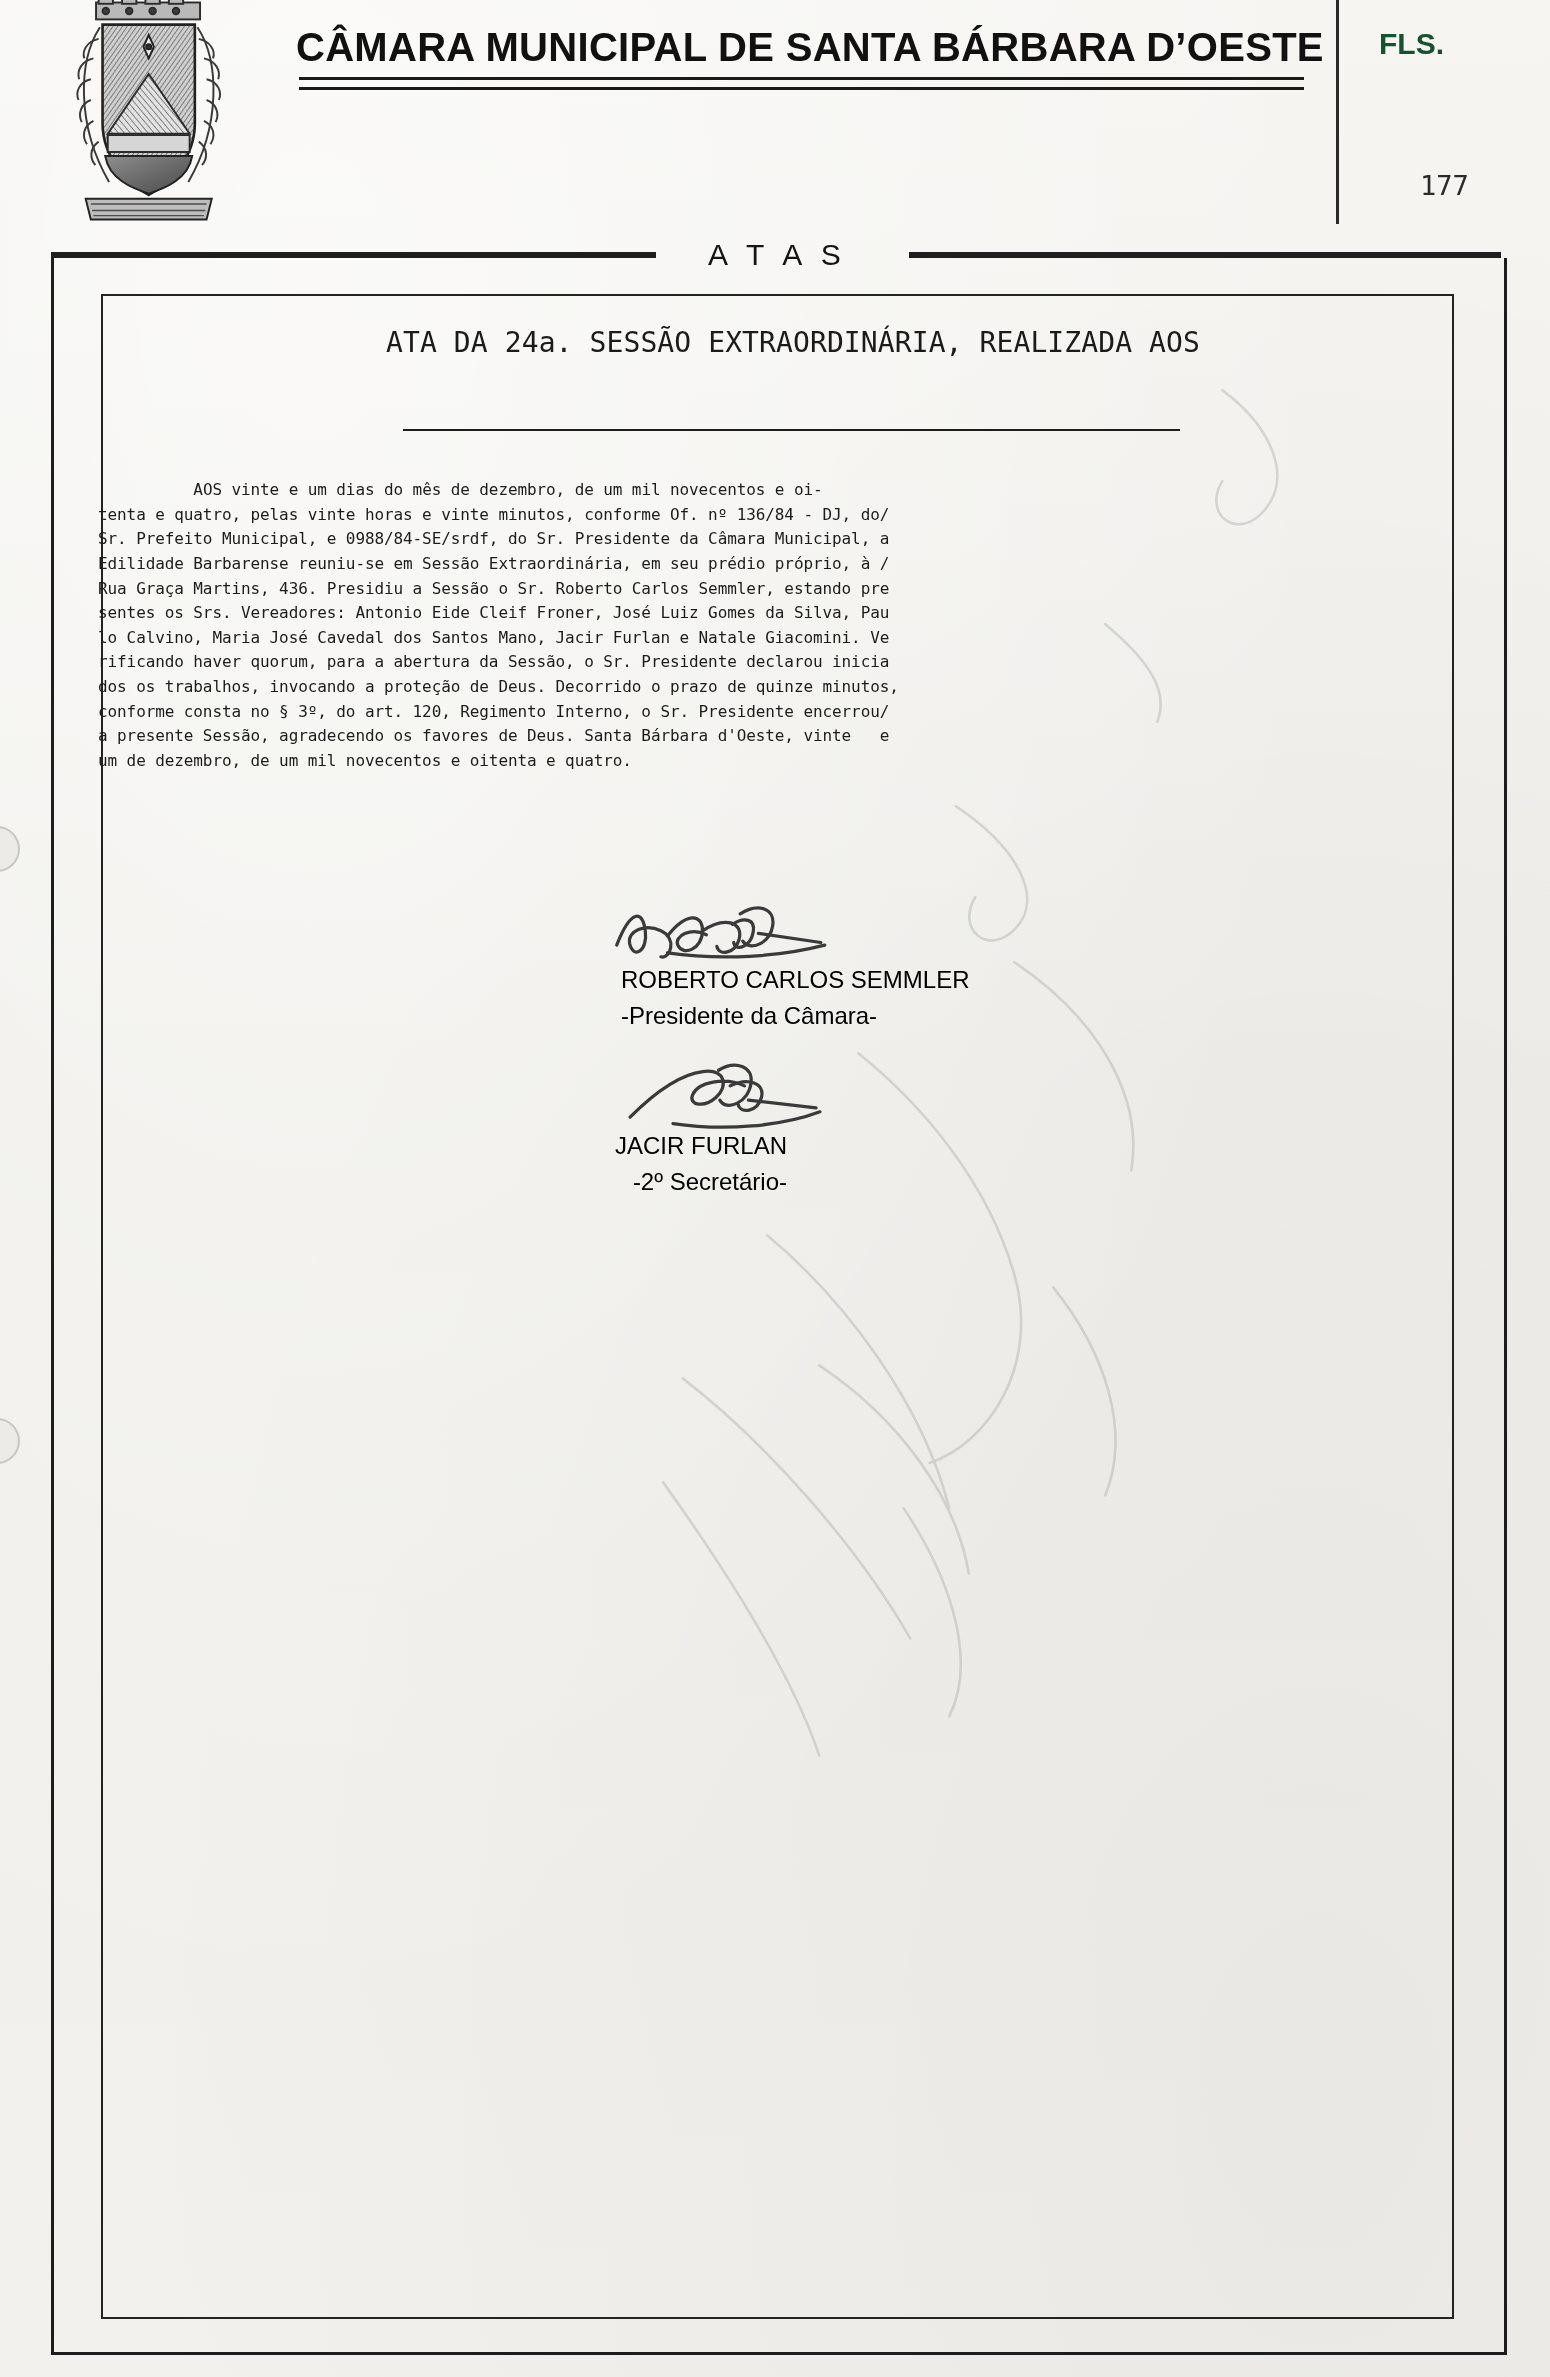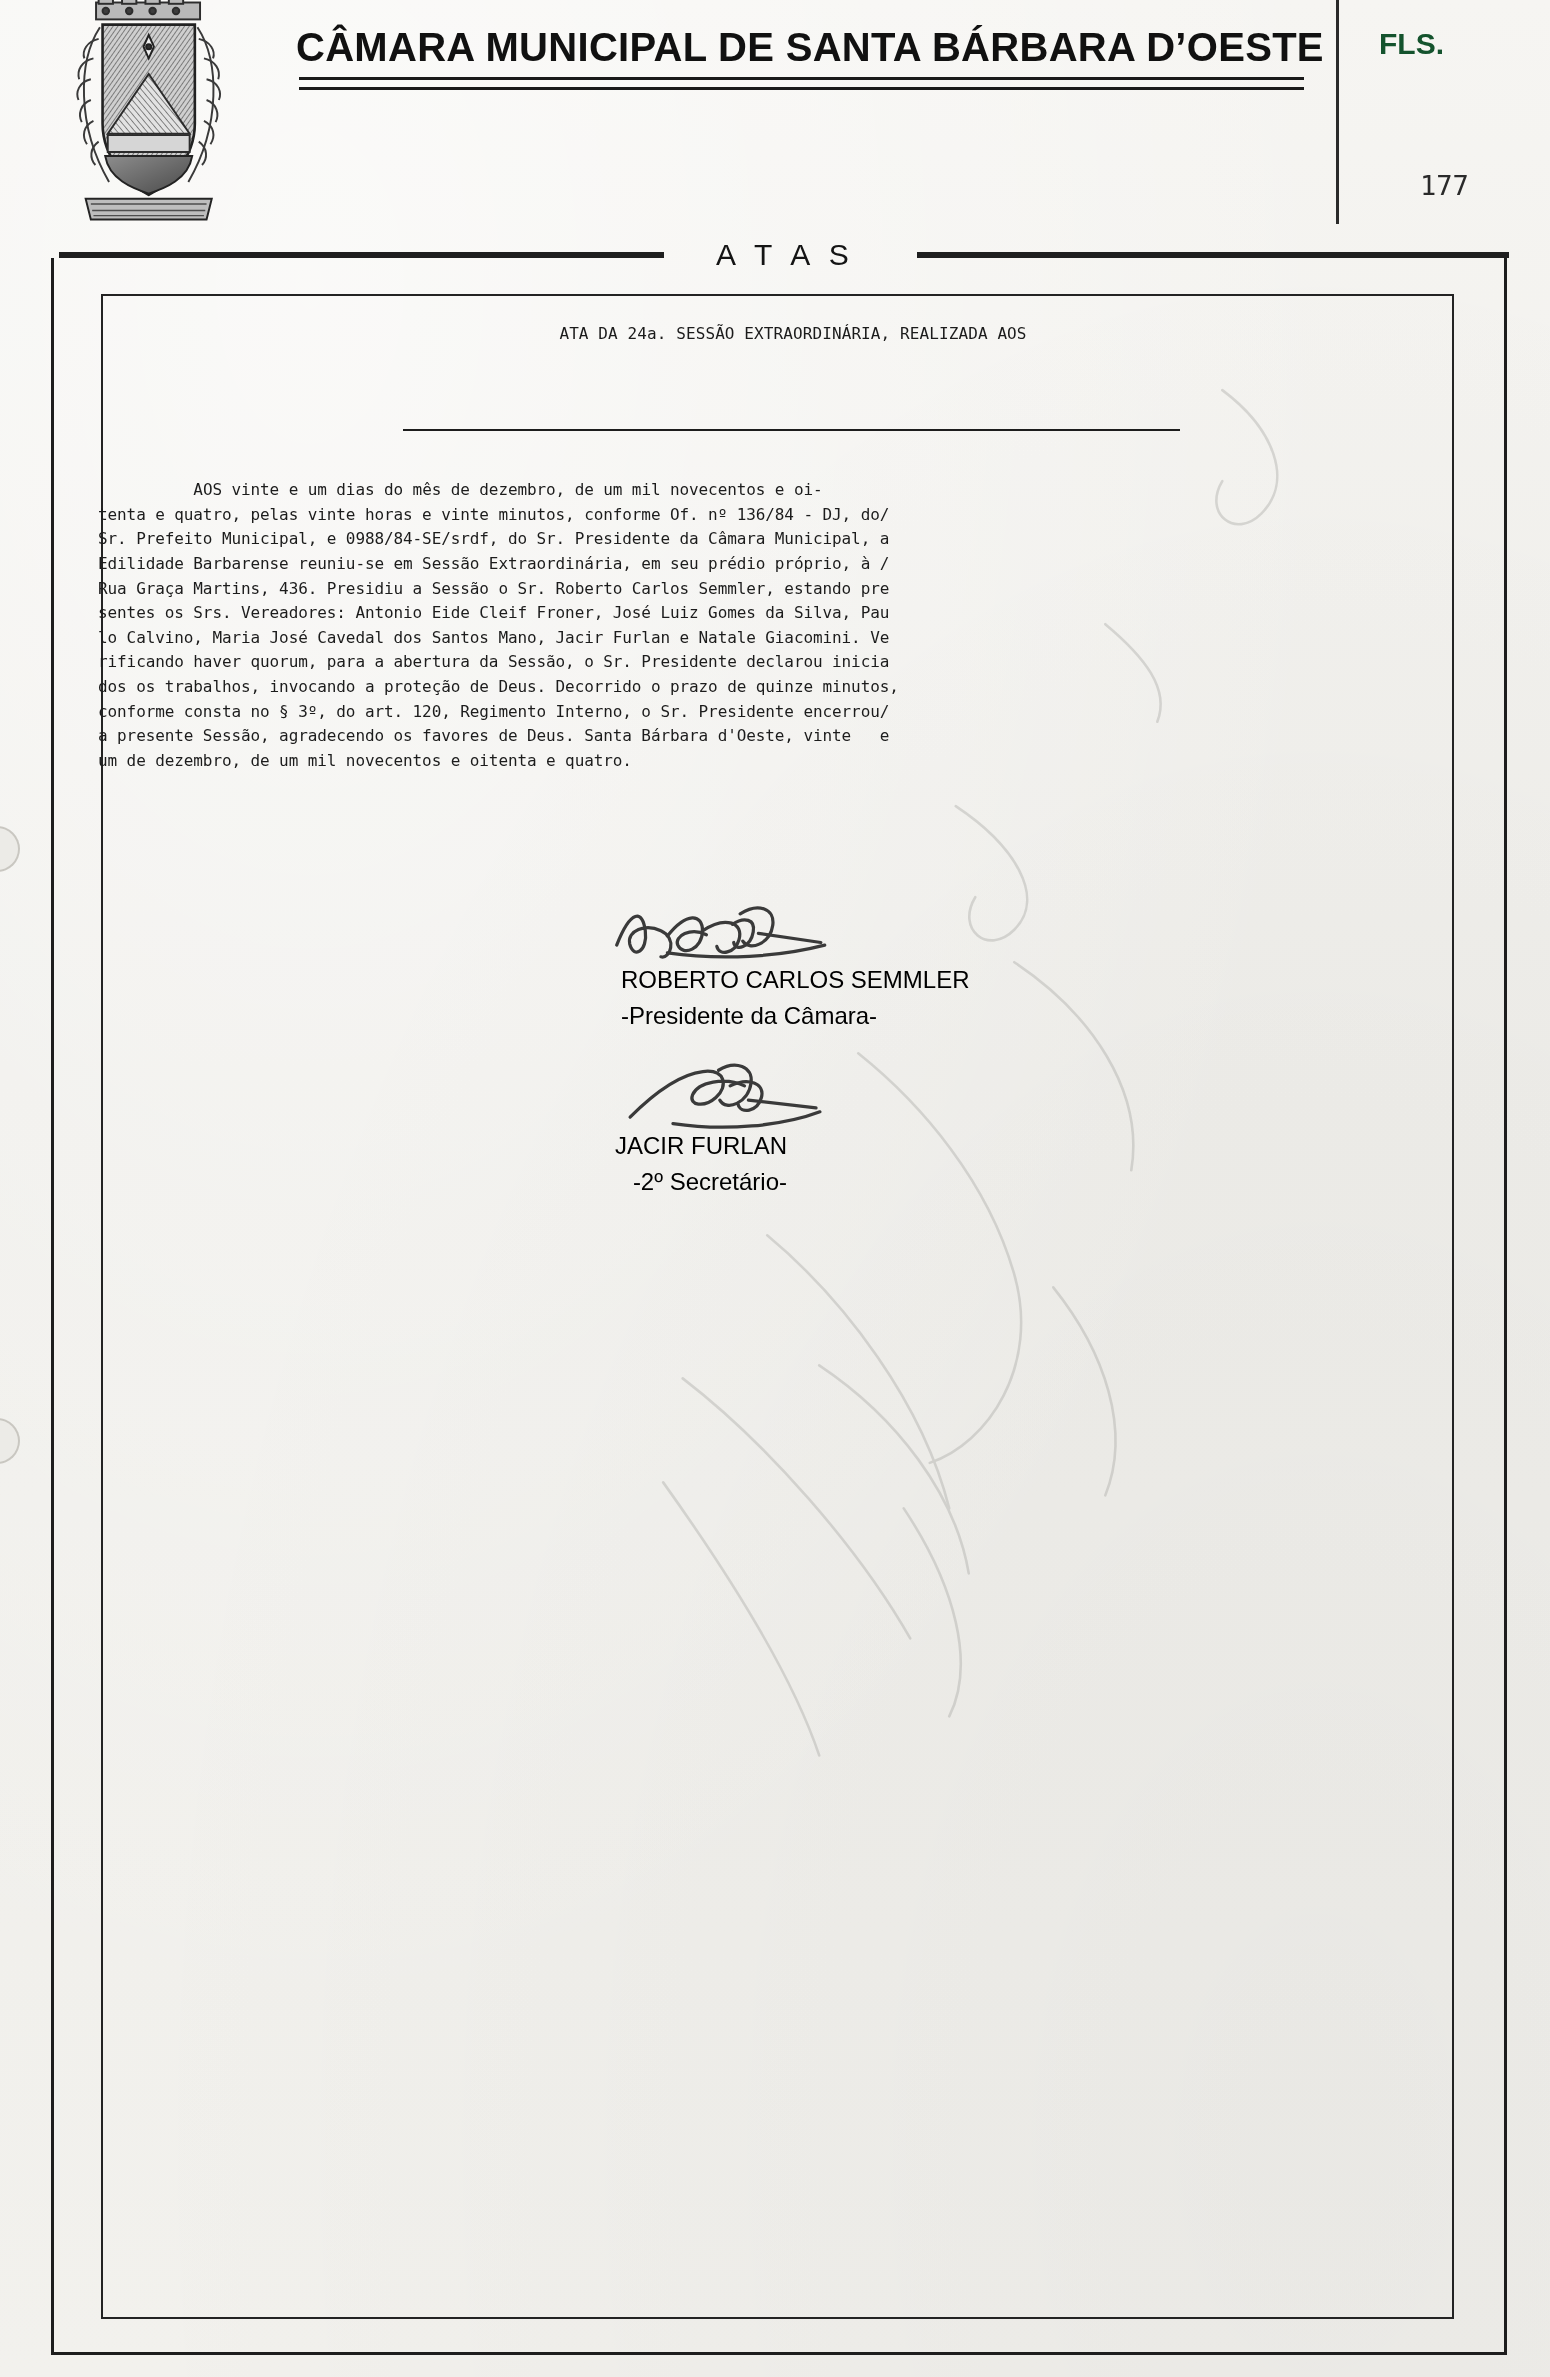--- a/index.html
+++ b/index.html
@@ -88,21 +88,21 @@
     top: 170px;
     font-family: "DejaVu Sans Mono", monospace;
     font-size: 27px;
     color: #2a2a2a;
     margin-left: 30px;
   }
 
   
   .atas-band {
     position: absolute;
-    left: 59px;
+    left: 51px;
     top: 242px;
     width: 1450px;
     height: 31px;
   }
   .atas-line-left,
   .atas-line-right {
     position: absolute;
     top: 10.4px;
     height: 4.6px;
     background: #1f1f1f;
@@ -145,21 +145,21 @@
     border: 2.6px solid #232323;
   }
 
   
   .doc-head {
     position: absolute;
     left: 364px;
     top: 322px;
     width: 858px;
     font-family: "DejaVu Sans Mono", monospace;
-    font-size: 16px;
+    font-size: 28px;
     line-height: 1.48;
     color: #1b1b1b;
     text-align: center;
     letter-spacing: 0.1px;
   }
   .head-underline {
     position: absolute;
     left: 403px;
     top: 429px;
     width: 777px;

